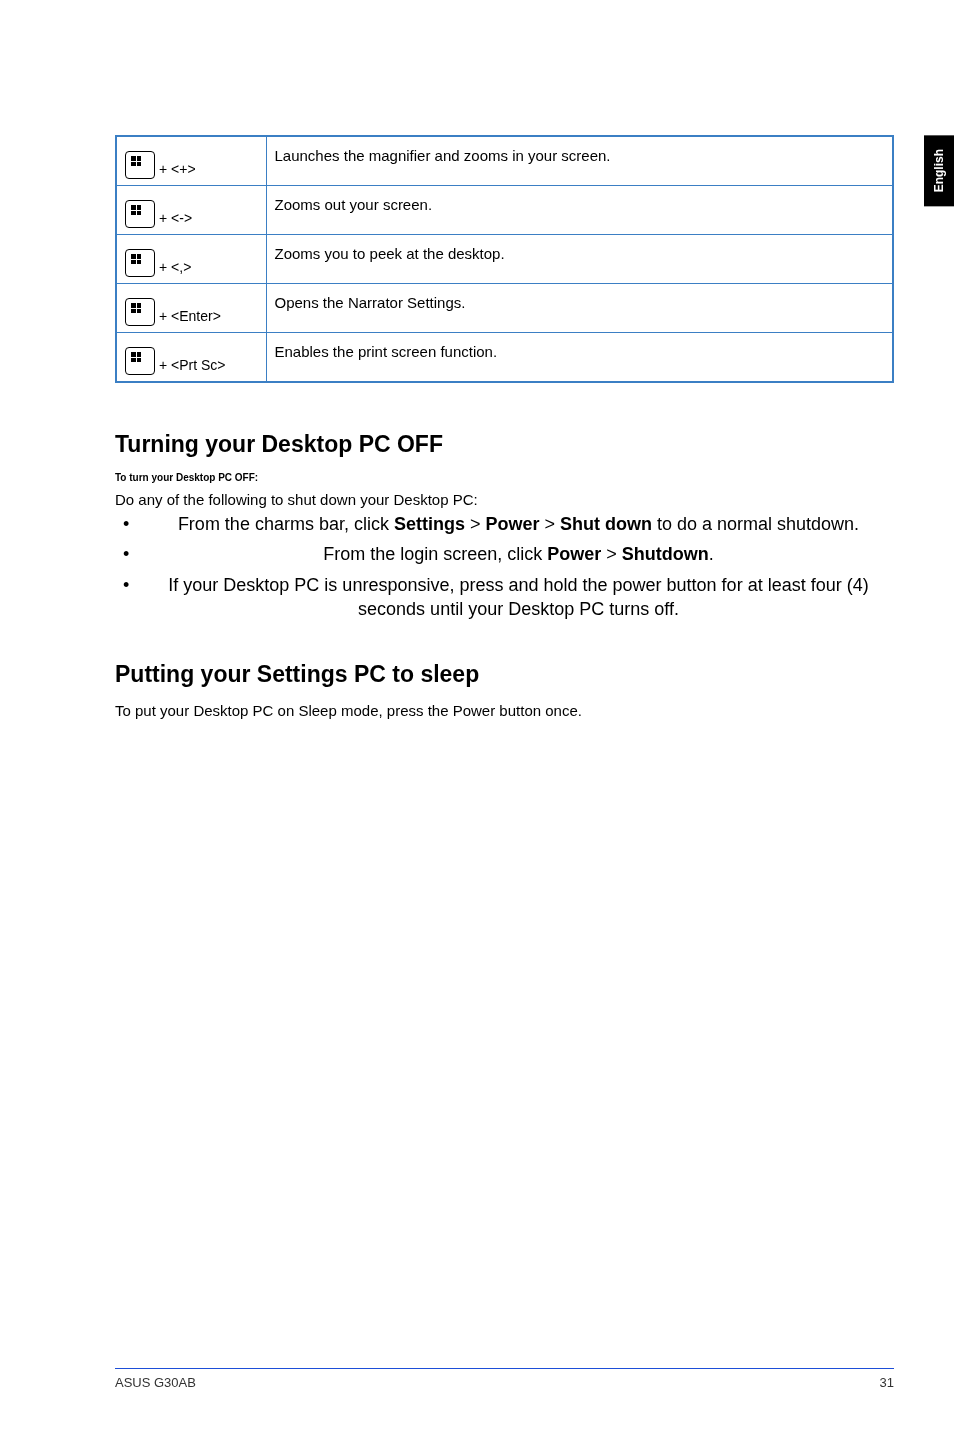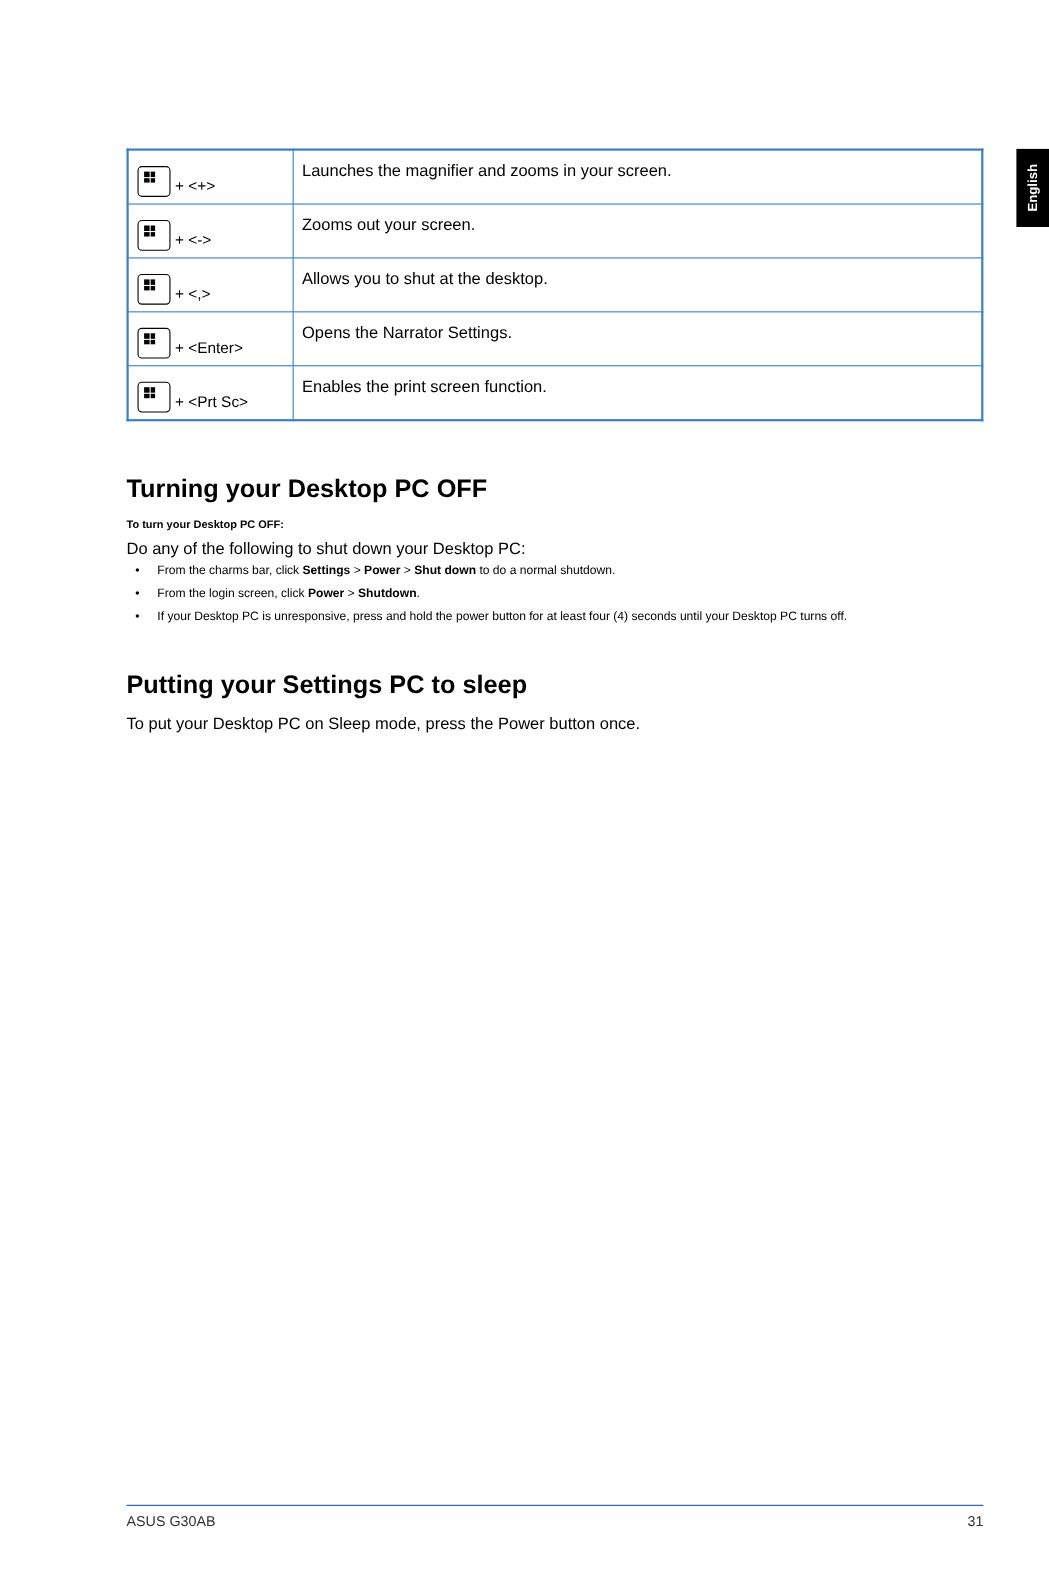--- a/index.html
+++ b/index.html
@@ -93,25 +93,26 @@
     .body-text {
       font-size: 15px;
       margin-bottom: 4px;
     }
     ul.steps {
       list-style: none;
       padding-left: 0;
       margin-top: 2px;
     }
     ul.steps li {
-      font-size: 11px;
+      font-size: 18px;
       padding-left: 28px;
       position: relative;
       margin-bottom: 6px;
       line-height: 1.35;
+      text-align: center;
     }
     ul.steps li::before {
       content: "•";
       position: absolute;
       left: 8px;
       top: 0;
     }
     .footer {
       position: absolute;
       bottom: 48px;
@@ -173,21 +174,21 @@
                 <span class="win-logo">
                   <span></span>
                   <span></span>
                   <span></span>
                   <span></span>
                 </span>
               </span>
           <span class="key-text">+ &lt;,&gt;</span>
         </div>
       </td>
-      <td>Allows you to shut at the desktop.</td>
+      <td>Zooms you to peek at the desktop.</td>
     </tr>
     <tr>
       <td class="key-cell">
         <div class="key-wrap">
           <span class="win-key">
                 <span class="win-logo">
                   <span></span>
                   <span></span>
                   <span></span>
                   <span></span>

